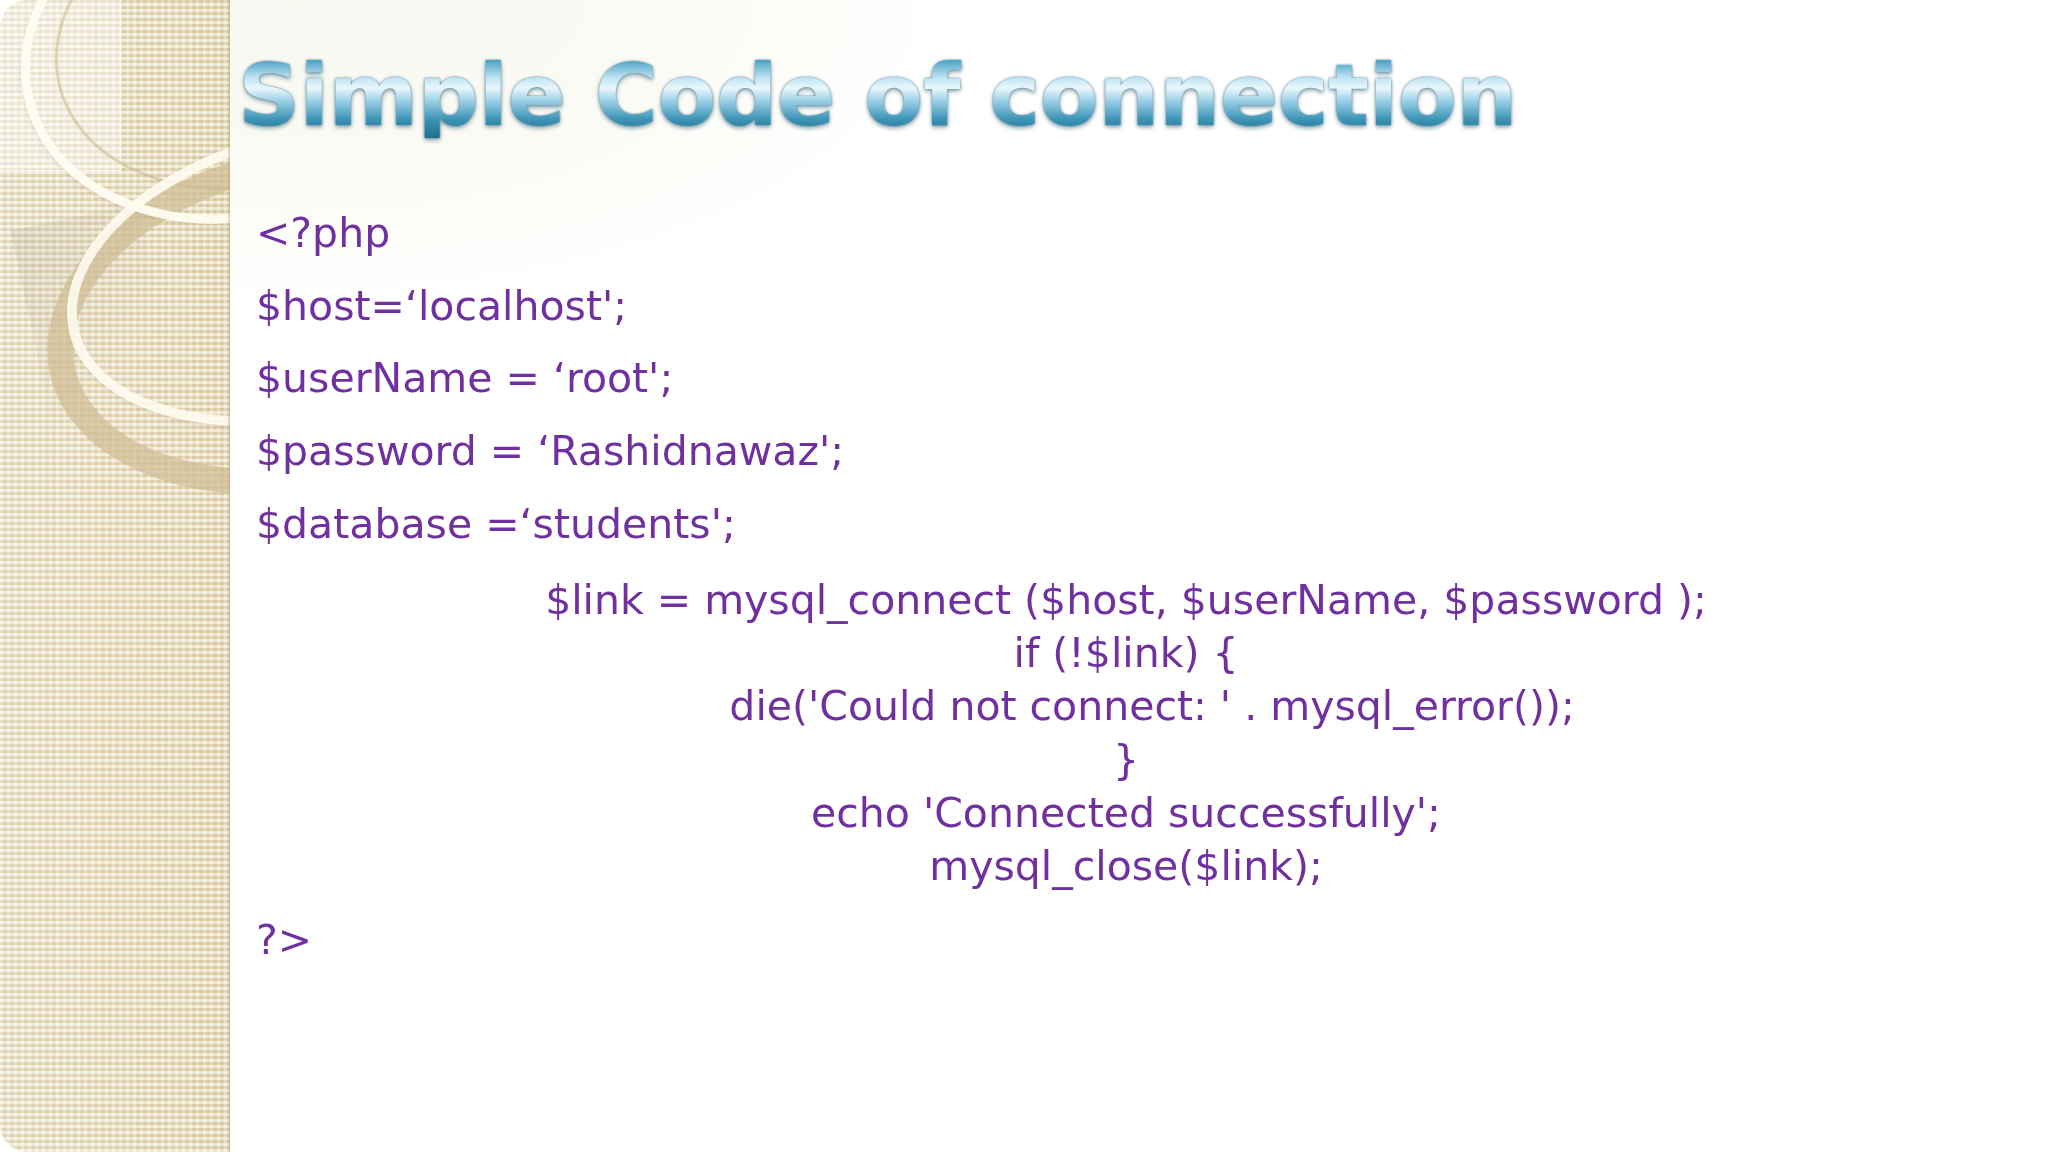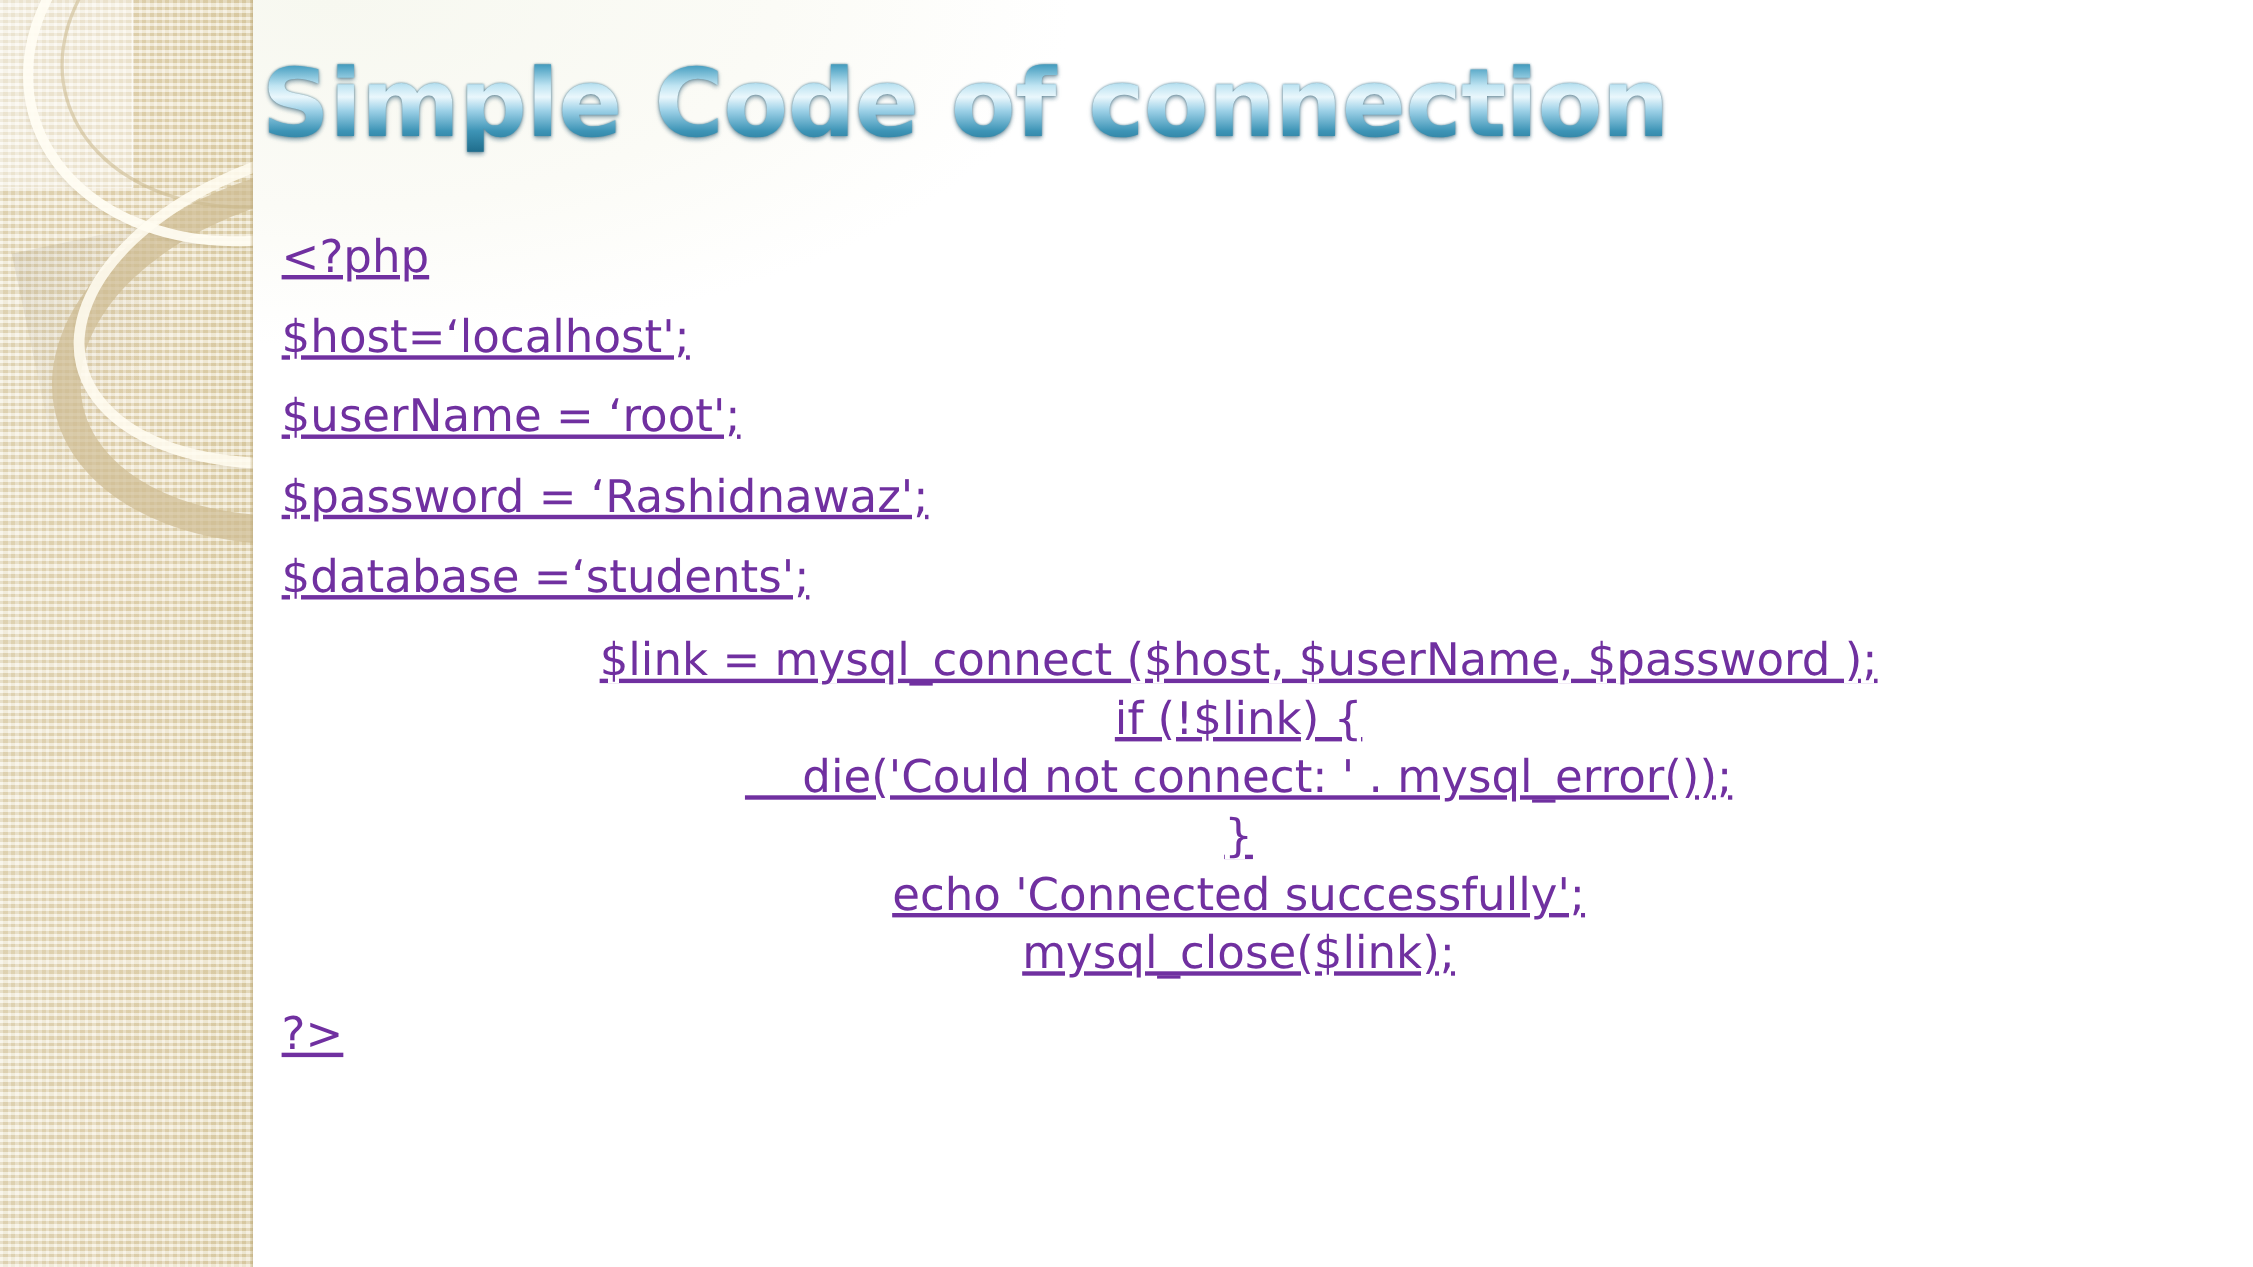--- a/index.html
+++ b/index.html
@@ -8,20 +8,21 @@
     background: #ffffff;
   }
 
   .slide {
     position: relative;
     width: 2048px;
     height: 1152px;
     overflow: hidden;
     background: #ffffff;
     font-family: "Liberation Sans", sans-serif;
+    border-radius: 28px;
   }
 
   
   .slide-bg {
     position: absolute;
     inset: 0;
     background:
       radial-gradient(ellipse 900px 420px at 300px 0px, #f7f8f0 0%, #fbfbf6 45%, #ffffff 75%);
   }
 
@@ -159,21 +160,20 @@
     width: 1740px;
     color: #7030a0;
     font-family: "DejaVu Sans", sans-serif;
     font-size: 41px;
     line-height: 1.0;
     white-space: pre;
   }
 
   .code-line {
     white-space: pre;
-    text-decoration: underline;
   }
   
   .code-line.spaced {
     margin-bottom: 26px;
     line-height: 1.14;
   }
   
   .code-line.tight {
     margin-bottom: 0;
     line-height: 1.30;

